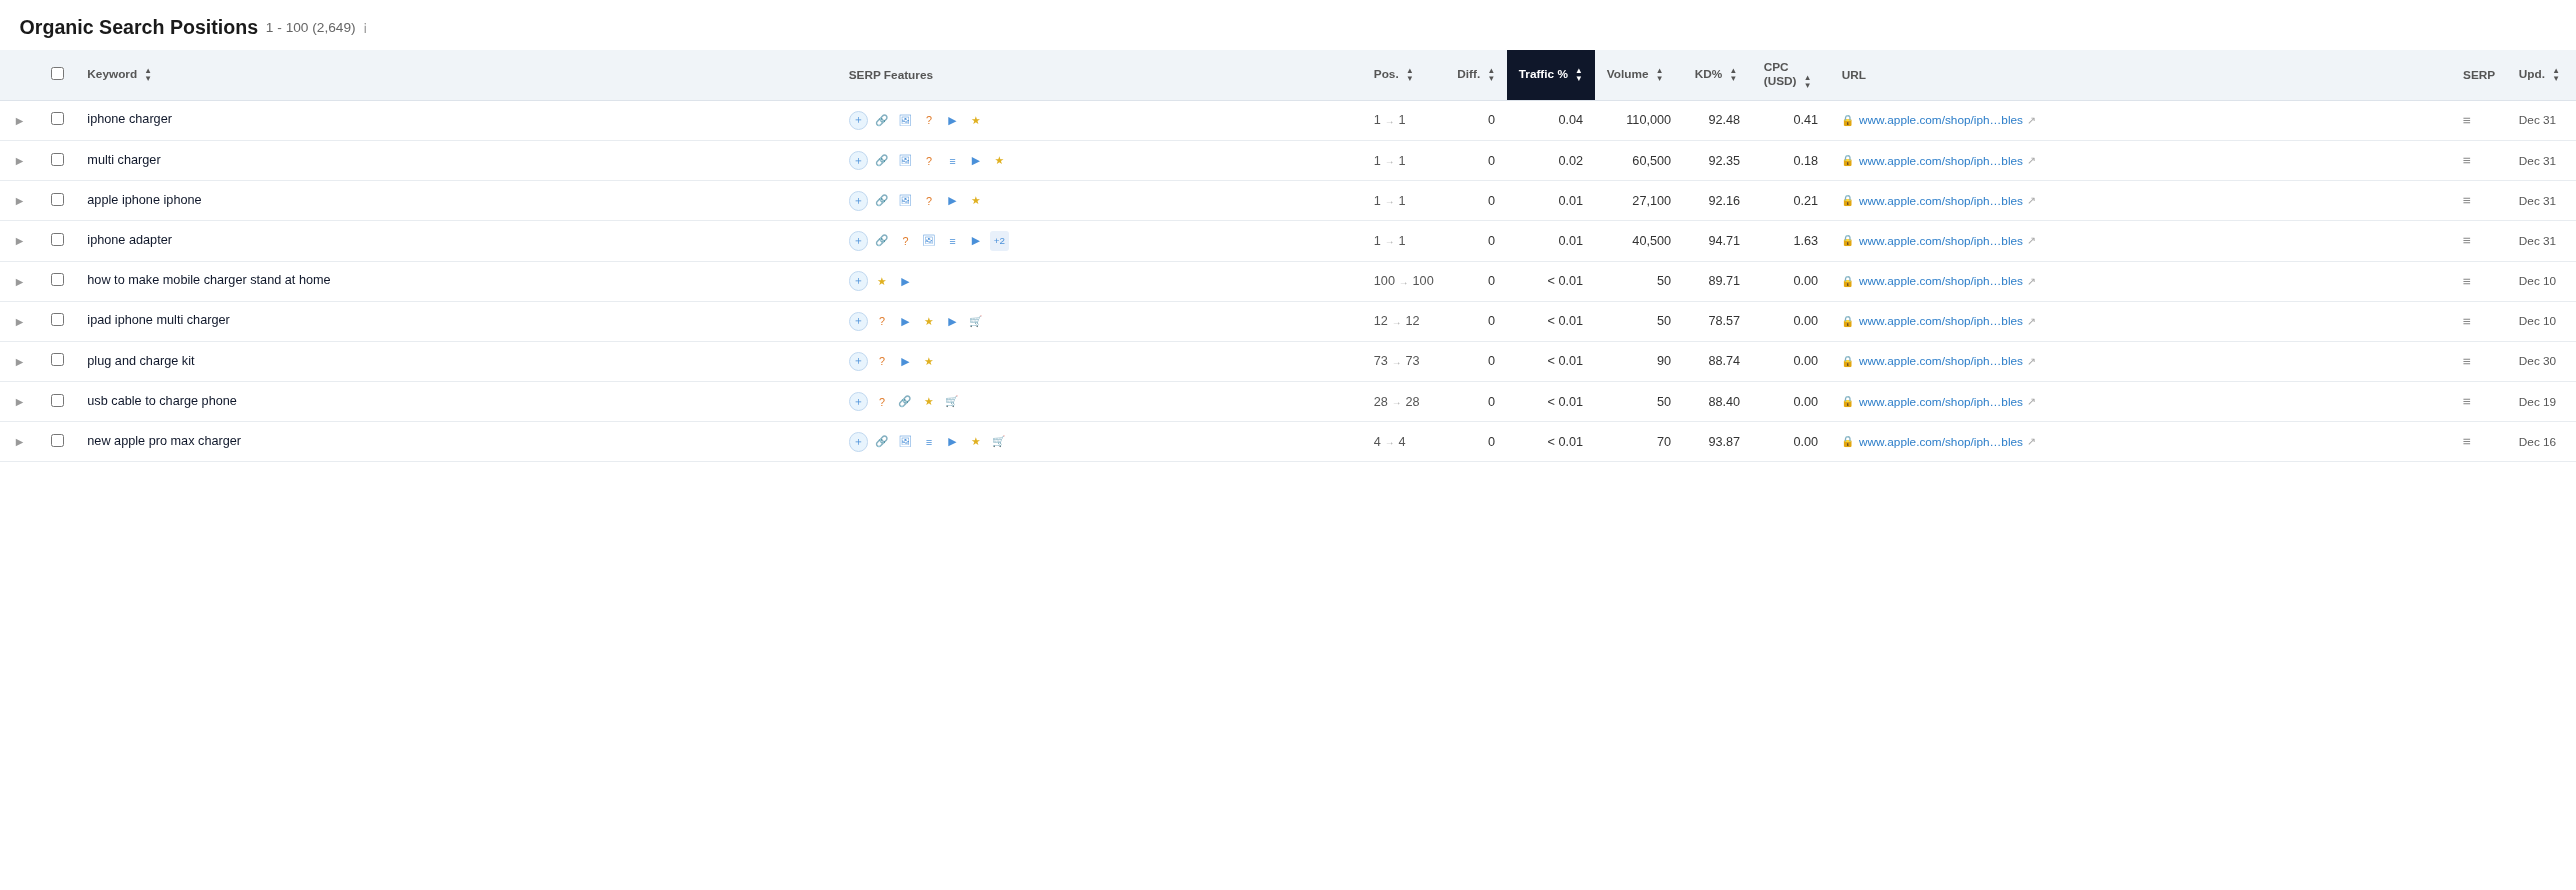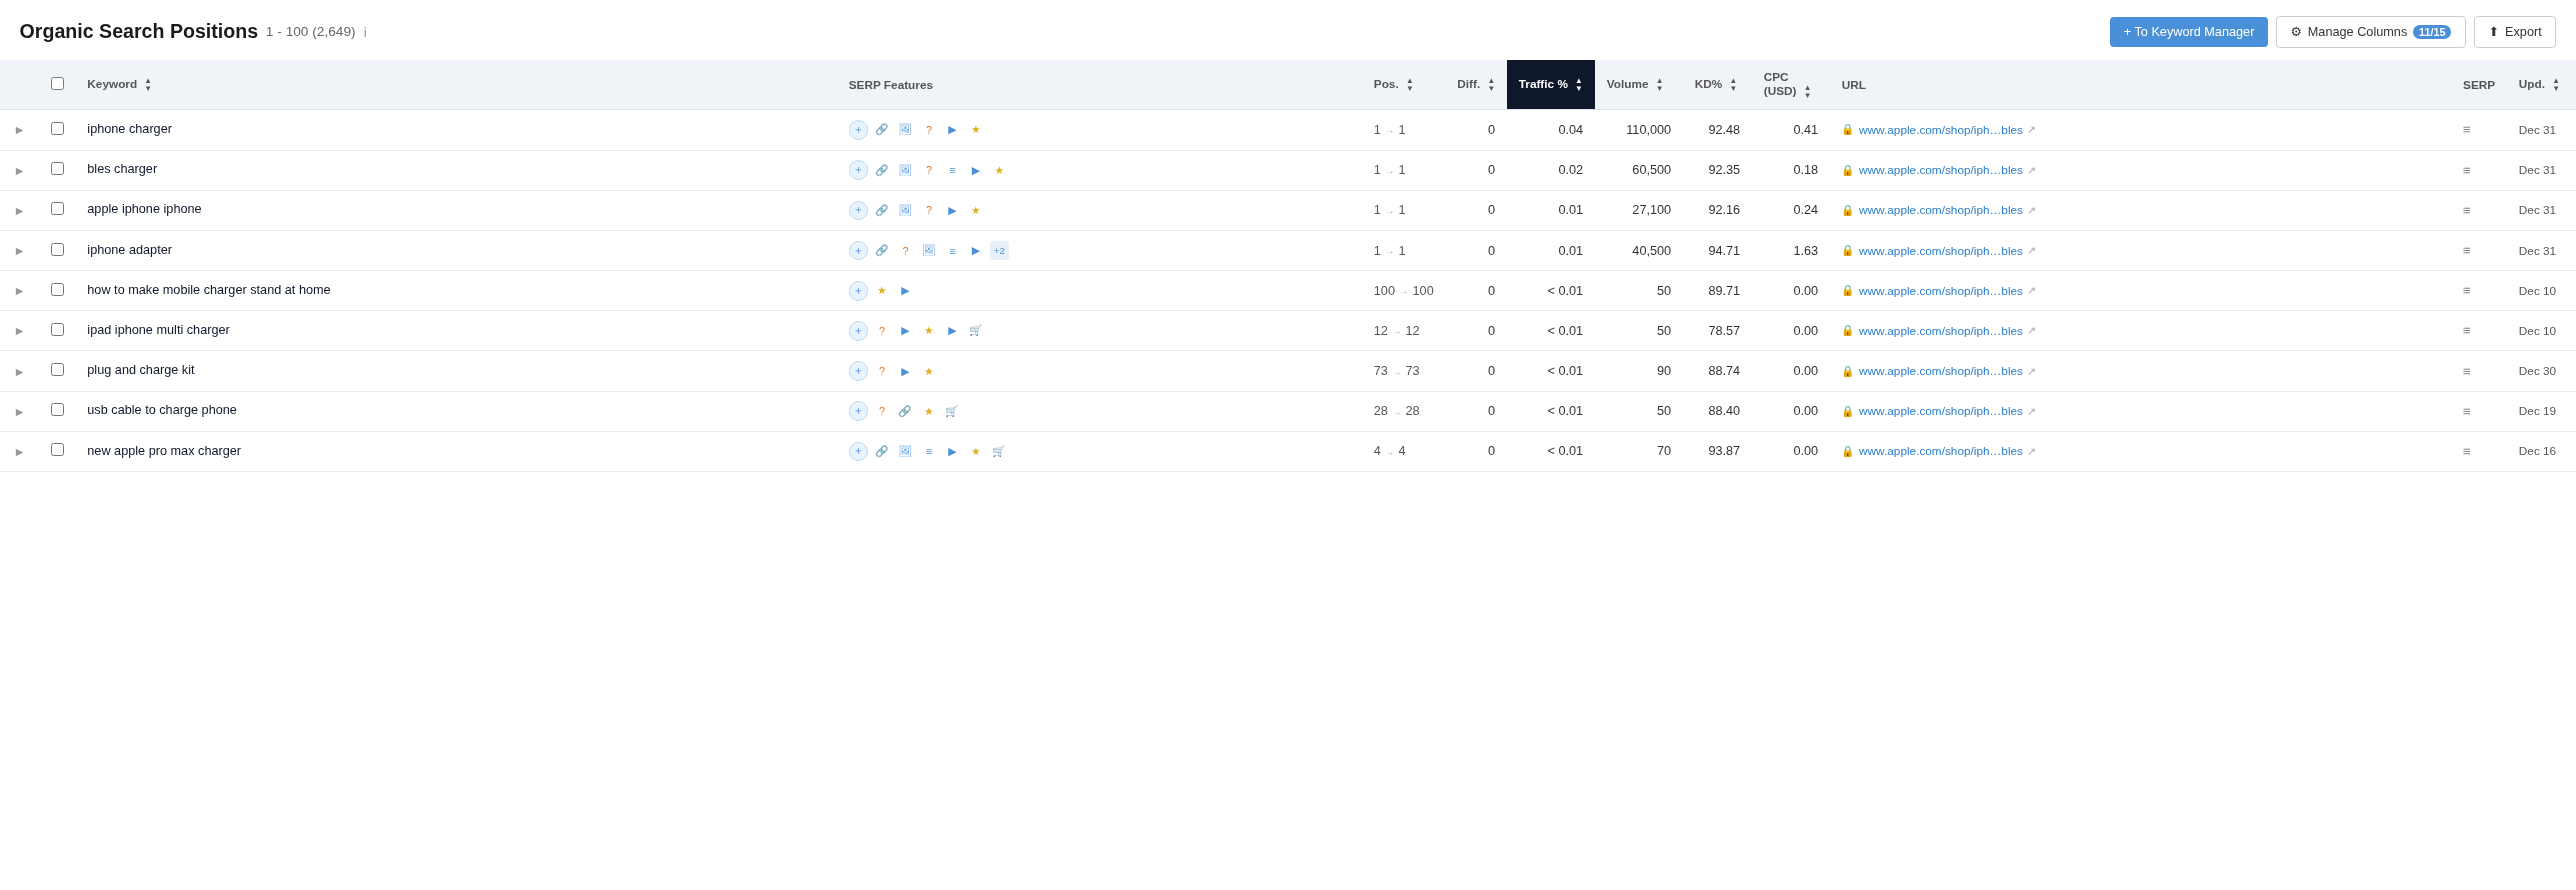--- a/index.html
+++ b/index.html
@@ -260,32 +260,20 @@
     }
   </style>
 </head>
 <body>
 
 <div class="page-header">
   <div class="page-title-area">
     <span class="page-title">Organic Search Positions</span>
     <span class="page-subtitle">1 - 100 (2,649)</span>
     <span class="info-icon">ℹ</span>
-  </div>
-  <div class="header-actions">
-    <button class="btn-primary">+ To Keyword Manager</button>
-    <button class="btn-secondary">
-      <span>⚙</span>
-      <span>Manage Columns</span>
-      <span class="badge">11/15</span>
-    </button>
-    <button class="btn-secondary">
-      <span>⬆</span>
-      <span>Export</span>
-    </button>
   </div>
 </div>
 
 <div style="overflow-x:auto;">
   <table>
     <thead>
       <tr>
         <th class="col-expand"></th>
         <th class="col-check">
           <input type="checkbox" style="">
@@ -377,21 +365,21 @@
     </td>
   </tr>
         <tr>
     <td class="col-expand">
       <button class="expand-btn">▶</button>
     </td>
     <td class="col-check checkbox-cell">
       <input type="checkbox" style="">
     </td>
     <td class="col-keyword">
-      <a class="keyword-link keyword-multiline" href="#">bles charger</a>
+      <a class="keyword-link keyword-multiline" href="#">multi charger</a>
     </td>
     <td class="col-serp">
       <div class="serp-icons">
               <span class="serp-icon serp-icon-add" title="Add">＋</span>
               <span class="serp-icon serp-icon-link" title="Link">🔗</span>
               <span class="serp-icon serp-icon-image" title="Image">🖼</span>
               <span class="serp-icon serp-icon-question" title="People Also Ask">?</span>
               <span class="serp-icon serp-icon-doc" title="Sitelinks">≡</span>
               <span class="serp-icon serp-icon-play" title="Video">▶</span>
               <span class="serp-icon serp-icon-star" title="Reviews">★</span>
@@ -466,21 +454,21 @@
     <td class="col-traffic traffic-cell">
       <span>0.01</span>
     </td>
     <td class="col-volume num-cell">
       <span>27,100</span>
     </td>
     <td class="col-kd num-cell">
       <span>92.16</span>
     </td>
     <td class="col-cpc num-cell">
-      <span>0.24</span>
+      <span>0.21</span>
     </td>
     <td class="col-url">
       <div class="url-cell">
         <span class="lock-icon">🔒</span>
         <a class="url-link" href="#">www.apple.com/shop/iph…bles</a>
         <span class="ext-link-icon">↗</span>
       </div>
     </td>
     <td class="col-serpv">
       <span class="doc-icon">≡</span>

